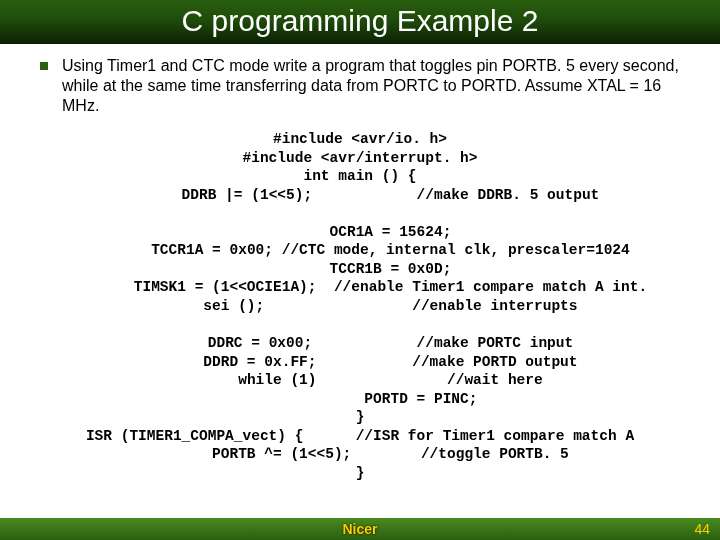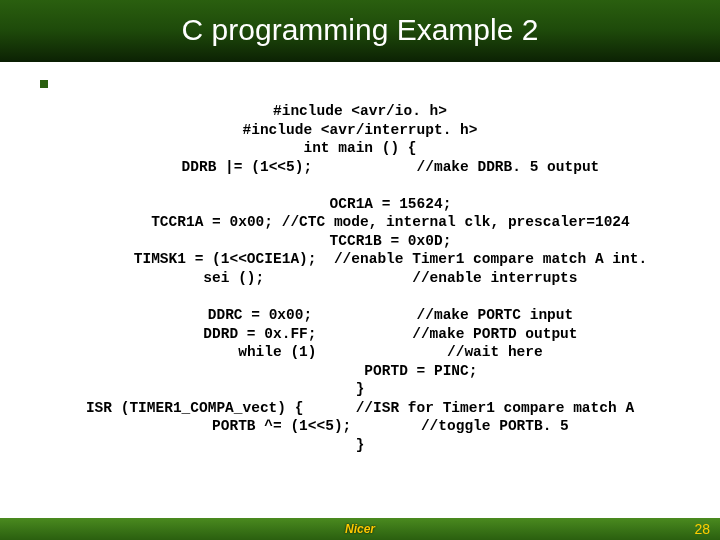--- a/index.html
+++ b/index.html
@@ -6,21 +6,21 @@
   body {
     width: 720px;
     height: 540px;
     background: #ffffff;
     font-family: Verdana, Arial, sans-serif;
     position: relative;
     overflow: hidden;
   }
   .header-band {
     width: 100%;
-    height: 62px;
+    height: 44px;
     background: linear-gradient(to bottom, #2a5f0f 0%, #1e4a0a 50%, #0d2404 100%);
     display: flex;
     align-items: center;
     justify-content: center;
     border-bottom: 2px solid #0a1f03;
   }
   .title {
     color: #ffffff;
     font-size: 30px;
     font-weight: normal;
@@ -62,42 +62,42 @@
     background: linear-gradient(to bottom, #4a8a1f 0%, #2a5f0f 100%);
     display: flex;
     align-items: center;
     justify-content: center;
   }
   .footer-logo {
     position: absolute;
     left: 50%;
     transform: translateX(-50%);
     color: #ffcc00;
-    font-size: 12px;
-    font-style: italic;
+    font-size: 14px;
     font-weight: bold;
     text-shadow: 0 0 2px #000;
   }
   .page-num {
     position: absolute;
     right: 10px;
     bottom: 3px;
     color: #ffcc00;
     font-size: 14px;
   }
 </style>
 </head>
 <body>
 
 <div class="header-band">
   <div class="title">C programming Example 2</div>
 </div>
 
 <div class="bullet-row">
   <div class="bullet"></div>
+  <div class="bullet-text">Using Timer1 and CTC mode write a program that toggles pin PORTB. 5 every second, while at the same time transferring data from PORTC to PORTD. Assume XTAL = 16 MHz.</div>
 </div>
 
 <div class="code-block">#include &lt;avr/io. h&gt;
 #include &lt;avr/interrupt. h&gt;
 int main () {
        DDRB |= (1&lt;&lt;5);            //make DDRB. 5 output
 
        OCR1A = 15624;
        TCCR1A = 0x00; //CTC mode, internal clk, prescaler=1024
        TCCR1B = 0x0D;
@@ -108,14 +108,14 @@
        DDRD = 0x.FF;           //make PORTD output
        while (1)               //wait here
               PORTD = PINC;
 }
 ISR (TIMER1_COMPA_vect) {      //ISR for Timer1 compare match A
        PORTB ^= (1&lt;&lt;5);        //toggle PORTB. 5
 }</div>
 
 <div class="footer">
   <div class="footer-logo">Nicer</div>
-  <div class="page-num">28</div>
+  <div class="page-num">44</div>
 </div>
 
 </body></html>

